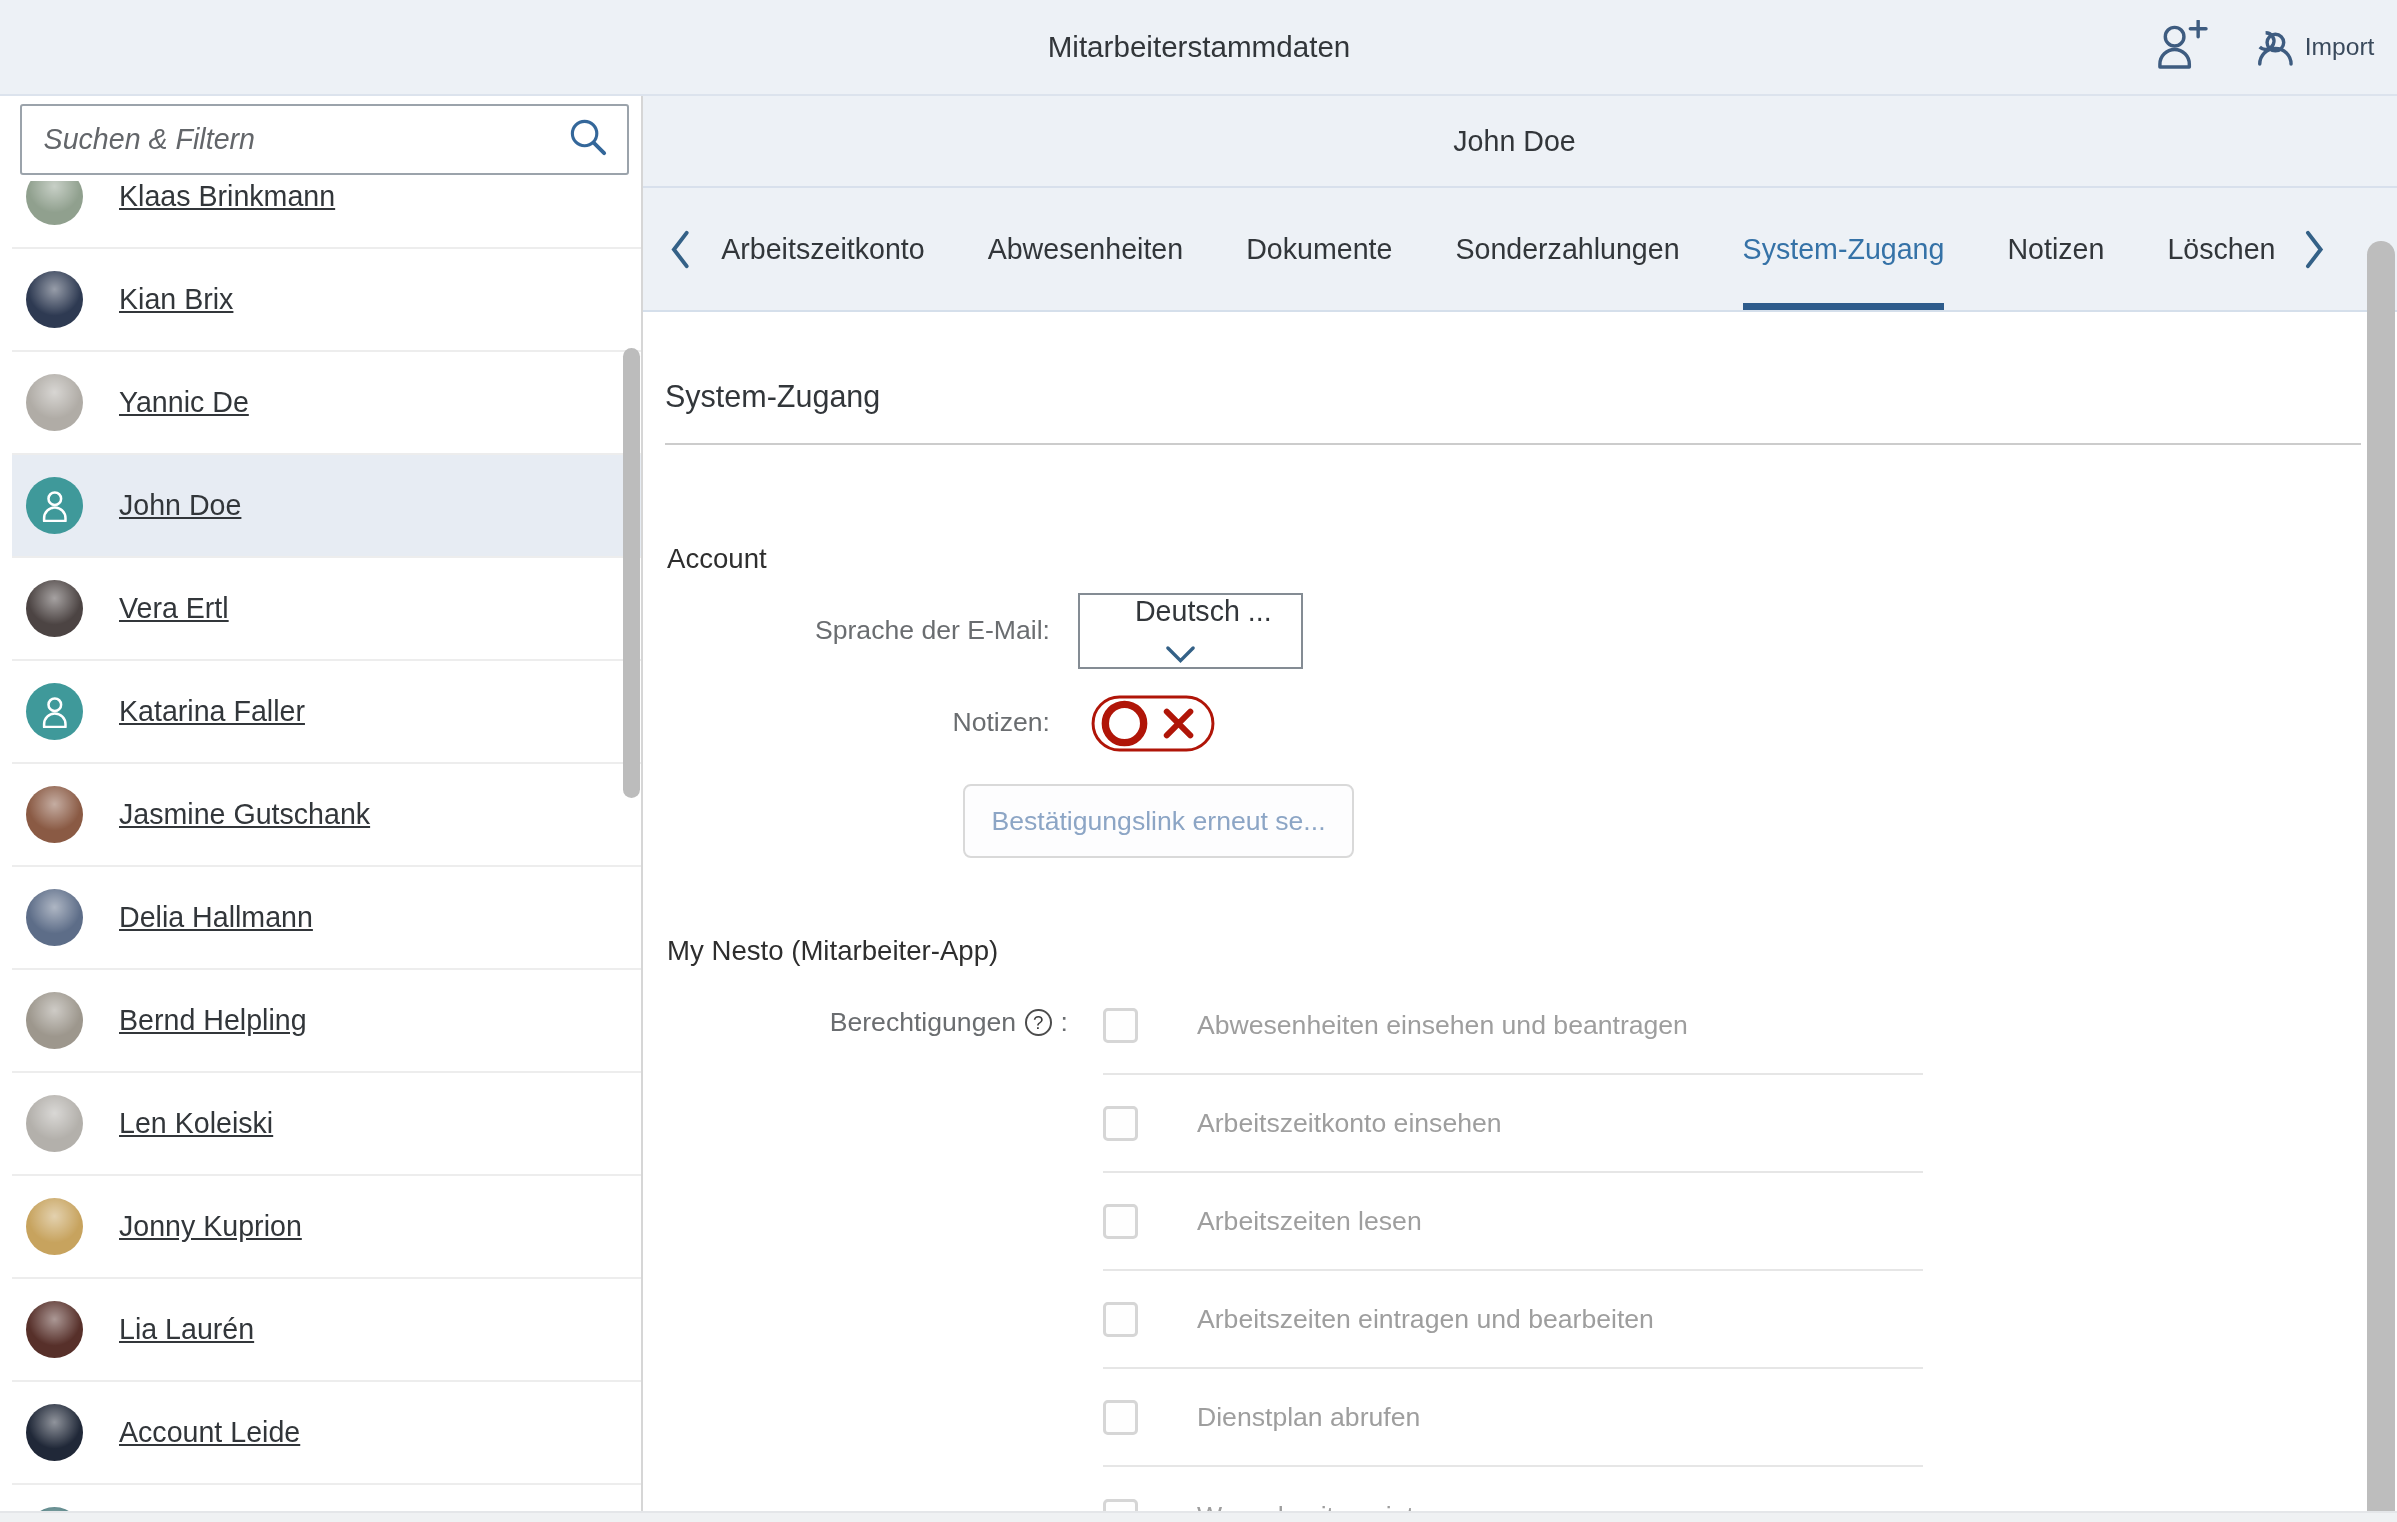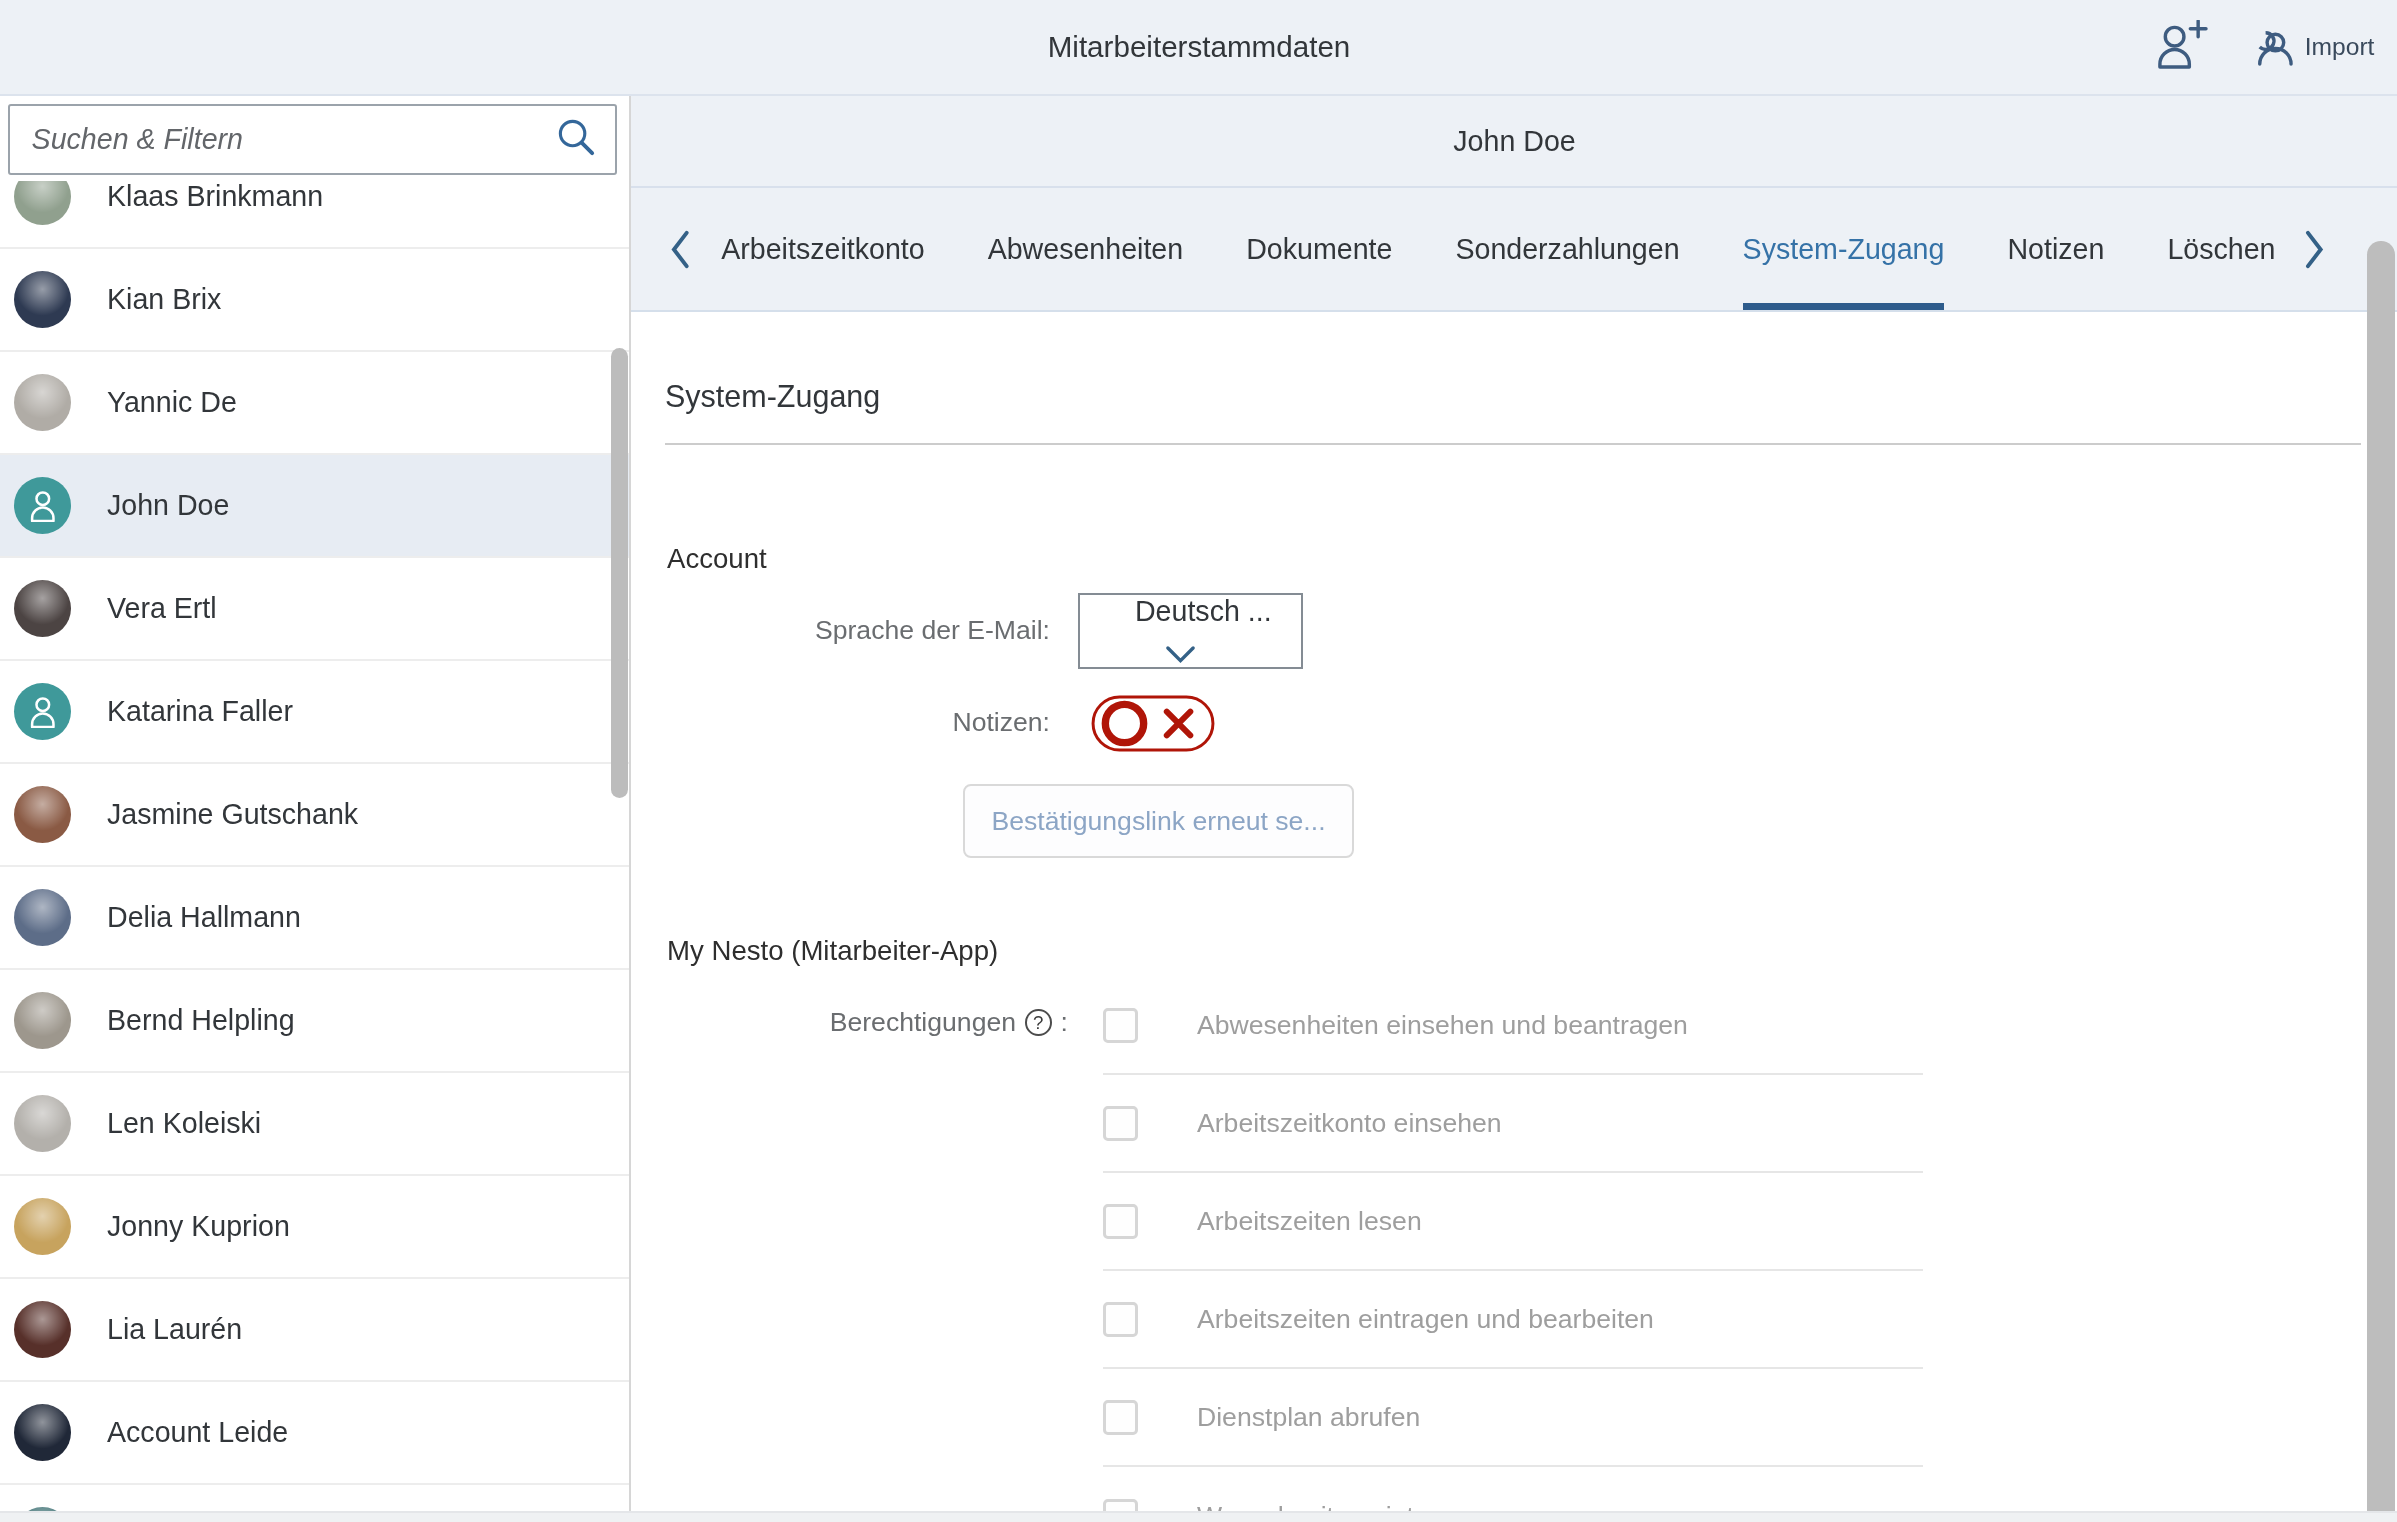--- a/index.html
+++ b/index.html
@@ -8,35 +8,35 @@
 
   
   .app-header{position:absolute;left:0;top:0;width:100%;height:94px;background:#edf1f6;border-bottom:2px solid #dce3ed;z-index:4;}
   .app-title{position:absolute;left:0;right:0;top:0;height:94px;display:flex;align-items:center;justify-content:center;
              font-size:29.6px;font-weight:500;color:#32363a;}
   .header-actions{position:absolute;right:23.6px;top:0;height:94px;display:flex;align-items:center;gap:38px;}
   .icon-btn{display:flex;align-items:center;gap:9.9px;cursor:pointer;}
   .import-label{font-size:24.6px;color:#3a4a5c;}
 
   
-  .sidebar{position:absolute;left:0;top:96px;width:631px;bottom:0;background:#0ea5e9;border-right:2px solid #d6d6d6;box-sizing:border-box;z-index:3;}
+  .sidebar{position:absolute;left:12px;top:96px;width:631px;bottom:0;background:#0ea5e9;border-right:2px solid #d6d6d6;box-sizing:border-box;z-index:3;}
   .search-wrap{position:absolute;left:0;top:0;right:0;height:85px;background:#fff;border-bottom:2px solid #d8d8d8;}
   .search-box{position:absolute;left:7.9px;right:11.8px;top:7.9px;bottom:5.9px;border:2px solid #9ba3ab;border-radius:3px;background:#fff;display:flex;align-items:center;}
   .search-box input{flex:1;border:0;outline:0;font-size:28.6px;color:#32363a;padding-left:21.7px;background:transparent;}
   .search-box input::placeholder{color:#63666a;font-style:italic;}
   .search-icon{margin-right:17.7px;flex:0 0 auto;cursor:pointer;}
 
   .emp-list{position:absolute;left:0;right:0;top:85px;bottom:0;overflow:hidden;}
   .emp-row{height:103px;position:relative;display:flex;align-items:center;border-bottom:2px solid #ededed;box-sizing:border-box;background:#fff;cursor:pointer;}
   .emp-row:first-child{margin-top:-35px;}
   .emp-row.selected{background:#e7ecf3;}
   .avatar{position:absolute;left:13.8px;top:50%;margin-top:-28.6px;width:57px;height:57px;border-radius:50%;overflow:hidden;}
   .avatar.photo{background:radial-gradient(circle at 50% 32%, rgba(255,255,255,.5), rgba(255,255,255,0) 55%), var(--c,#999);}
   .avatar.person{background:#3f999a;display:flex;align-items:center;justify-content:center;}
-  .emp-name{margin-left:107px;font-size:28.6px;color:#32363a;}
+  .emp-name{margin-left:107px;font-size:28.6px;color:#32363a;text-decoration:underline;}
   .side-scroll{position:absolute;right:1px;top:252px;width:16.7px;height:450px;background:#bcbcbc;border-radius:8.9px;z-index:5;cursor:pointer;}
 
   
   .main{position:absolute;left:631px;top:96px;right:0;bottom:0;}
   .person-header{height:90px;background:#edf1f6;border-bottom:2px solid #d8e0ec;display:flex;align-items:center;justify-content:center;
                  font-size:28.6px;font-weight:500;color:#32363a;}
   .tabbar{height:124px;background:#edf1f6;border-bottom:2px solid #d5dfeb;display:flex;align-items:center;padding-left:35px;box-sizing:border-box;}
   .tabs{display:flex;gap:63px;margin-left:27.6px;height:100%;align-items:center;}
   .tab{font-size:28.6px;color:#32363a;position:relative;height:100%;display:flex;align-items:center;white-space:nowrap;cursor:pointer;}
   .tab.active{color:#3572a7;}

